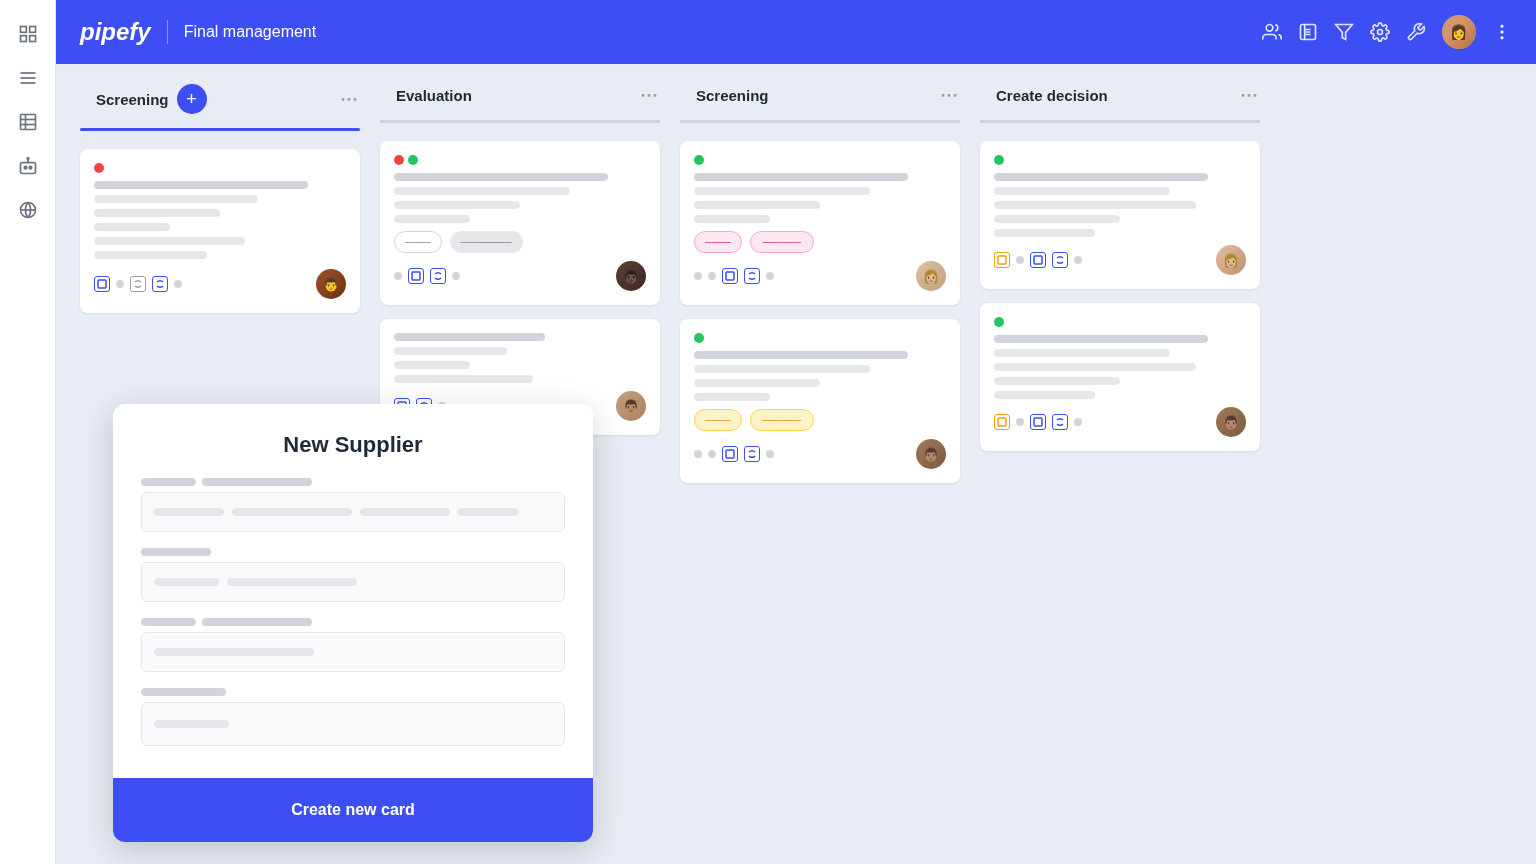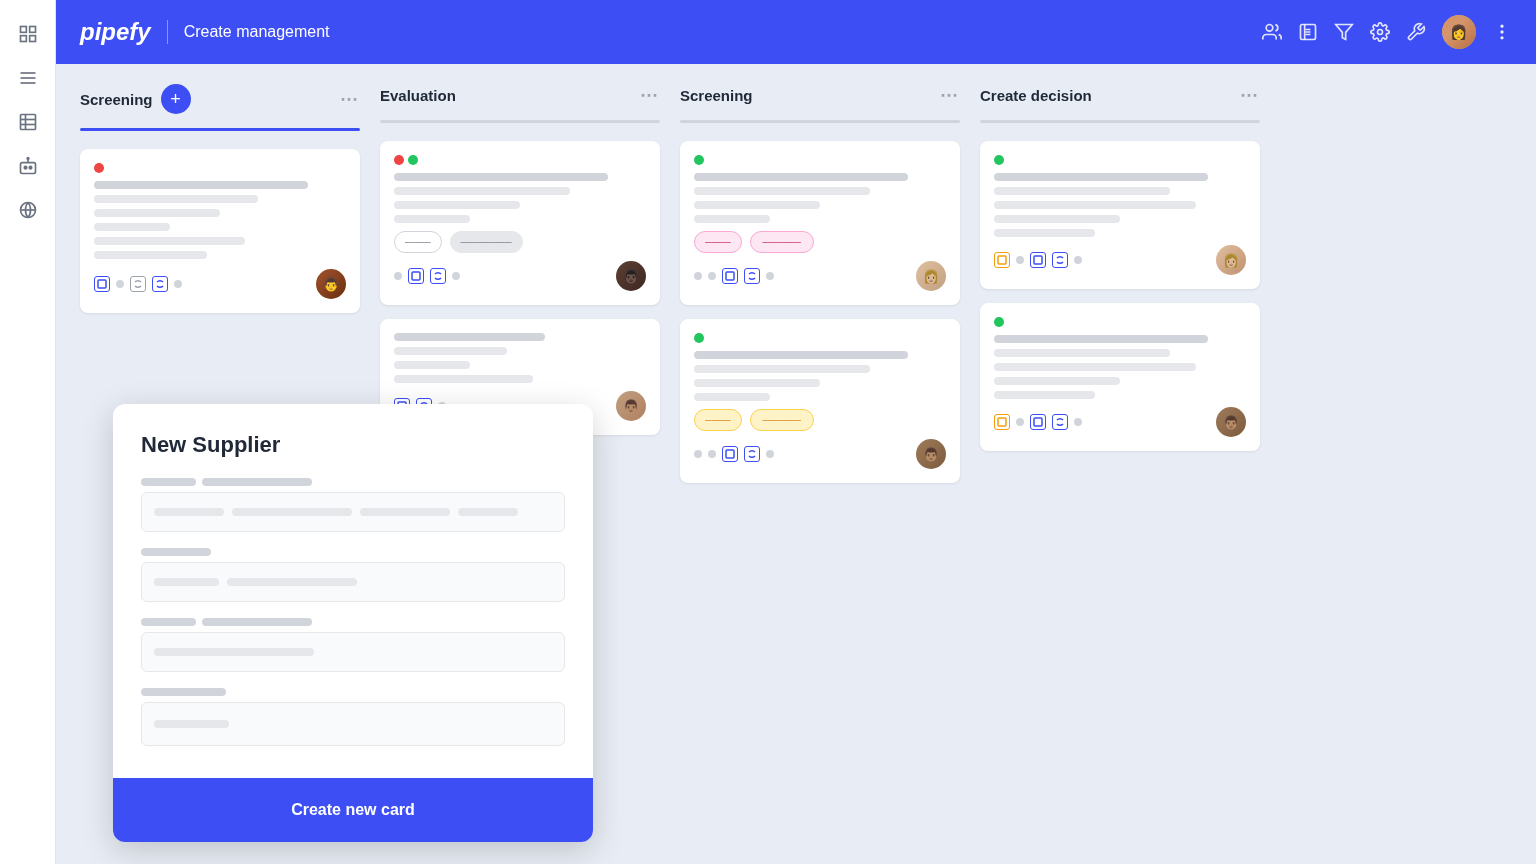--- a/index.html
+++ b/index.html
@@ -135,20 +135,21 @@
     }
     .column-title-group {
       display: flex;
       align-items: center;
       gap: 8px;
     }
     .column-title {
       font-size: 15px;
       font-weight: 600;
       color: #1f2937;
+      margin-left: 16px;
     }
     .column-add-btn {
       width: 30px;
       height: 30px;
       border-radius: 50%;
       background: #3d4ef5;
       color: #fff;
       border: none;
       cursor: pointer;
       display: flex;
@@ -276,20 +277,21 @@
       overflow: hidden;
       z-index: 100;
       display: flex;
       flex-direction: column;
     }
     .modal-body {
       padding: 28px 28px 16px;
       flex: 1;
       overflow-y: auto;
       max-height: 420px;
+      text-align: center;
     }
     .modal-title {
       font-size: 22px;
       font-weight: 700;
       color: #1f2937;
       margin-bottom: 20px;
     }
     .form-group {
       margin-bottom: 16px;
     }
@@ -397,21 +399,21 @@
 </div>
 
 <div class="main">
 
   <div class="header">
     <div class="header-left">
       <div class="logo">
         <span class="pipefy-logo-mark">pipefy</span>
       </div>
       <div class="header-divider"></div>
-      <span class="header-title">Create management</span>
+      <span class="header-title">Final management</span>
     </div>
     <div class="header-right">
       <div class="header-icon">
         <svg viewBox="0 0 24 24" fill="none" stroke="currentColor" stroke-width="2">
           <path d="M17 21v-2a4 4 0 0 0-4-4H5a4 4 0 0 0-4 4v2"></path>
           <circle cx="9" cy="7" r="4"></circle>
           <path d="M23 21v-2a4 4 0 0 0-3-3.87M16 3.13a4 4 0 0 1 0 7.75"></path>
         </svg>
       </div>
       <div class="header-icon">

